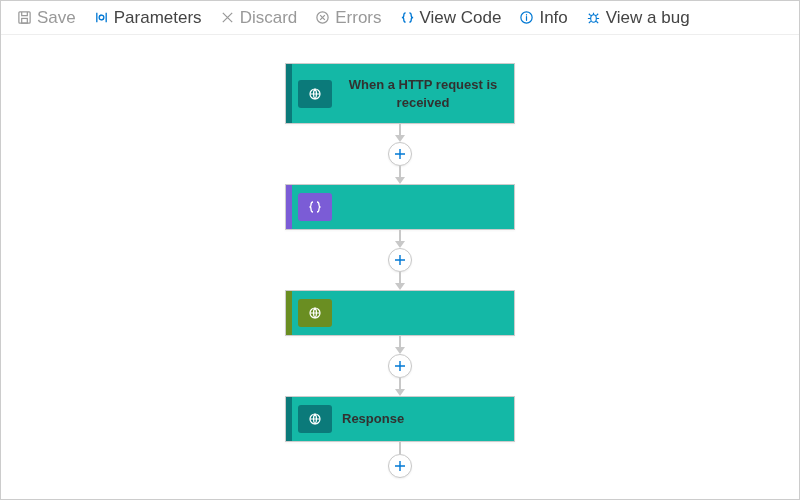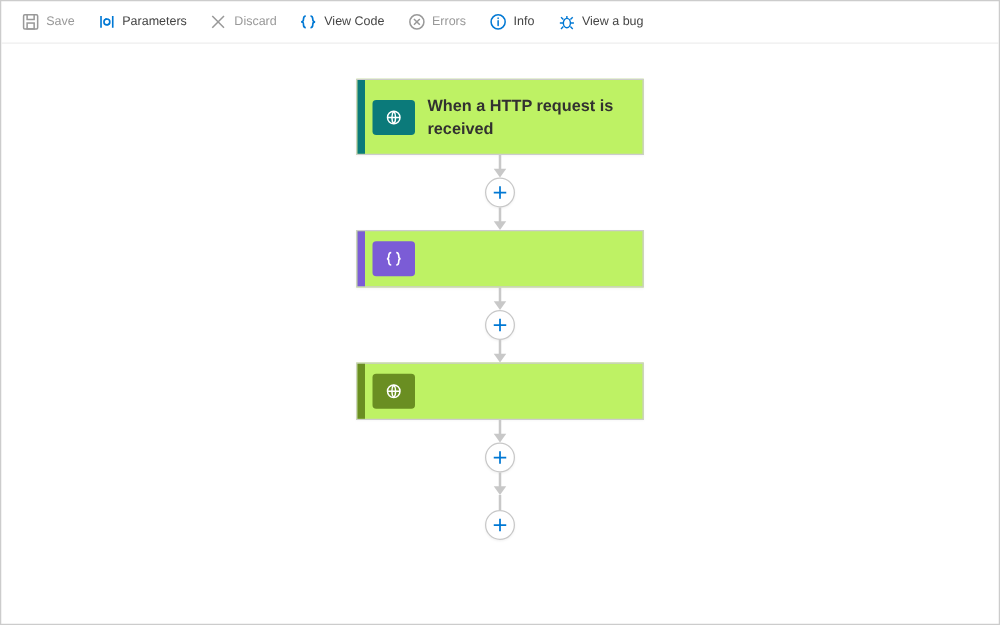--- a/index.html
+++ b/index.html
@@ -21,44 +21,45 @@
       border-bottom: 1px solid #eee;
       height: 34px;
     }
     .tb-btn {
       display: inline-flex;
       align-items: center;
       gap: 5px;
       padding: 4px 8px;
       color: #444;
       cursor: pointer;
-      font-size: 10px;
+      font-size: 17px;
       border-radius: 2px;
     }
     .tb-btn.disabled { color: #999; cursor: default; }
     .tb-icon { width: 15px; height: 15px; flex-shrink: 0; display: inline-flex; align-items: center; justify-content: center; }
     .tb-icon svg { width: 15px; height: 15px; }
     .accent .tb-icon svg { stroke: #0078d4; fill: none; }
     .canvas {
       flex: 1;
       overflow: auto;
       padding-top: 28px;
       display: flex;
       flex-direction: column;
       align-items: center;
     }
     .node {
       width: 230px;
       min-height: 44px;
       border: 1px solid #ccc;
-      background: #bef264;
+      background: #14b8a6;
       display: flex;
       align-items: stretch;
       box-shadow: 0 1px 2px rgba(0,0,0,.04);
       cursor: pointer;
+      text-align: center;
     }
     .node-accent {
       width: 6px;
       flex-shrink: 0;
     }
     .node-icon {
       width: 34px;
       display: flex;
       align-items: center;
       justify-content: center;
@@ -133,36 +134,36 @@
     <span>Parameters</span>
   </div>
   <div class="tb-btn disabled">
     <span class="tb-icon">
       <svg viewBox="0 0 16 16" fill="none" stroke="#999" stroke-width="1.3">
           <path d="M3 3l10 10M13 3L3 13"></path>
         </svg>
     </span>
     <span>Discard</span>
   </div>
-  <div class="tb-btn accent">
-    <span class="tb-icon">
-      <svg viewBox="0 0 16 16" fill="none" stroke="#0078d4" stroke-width="1.4">
-          <path d="M6 3c-2 0-2 2-2 3s0 2-2 2c2 0 2 1 2 2s0 3 2 3M10 3c2 0 2 2 2 3s0 2 2 2c-2 0-2 1-2 2s0 3-2 3"></path>
-        </svg>
-    </span>
-    <span>View Code</span>
-  </div>
   <div class="tb-btn disabled">
     <span class="tb-icon">
       <svg viewBox="0 0 16 16" fill="none" stroke="#999" stroke-width="1.3">
           <circle cx="8" cy="8" r="6"></circle>
           <path d="M5.5 5.5l5 5M10.5 5.5l-5 5"></path>
         </svg>
     </span>
     <span>Errors</span>
+  </div>
+  <div class="tb-btn accent">
+    <span class="tb-icon">
+      <svg viewBox="0 0 16 16" fill="none" stroke="#0078d4" stroke-width="1.4">
+          <path d="M6 3c-2 0-2 2-2 3s0 2-2 2c2 0 2 1 2 2s0 3 2 3M10 3c2 0 2 2 2 3s0 2 2 2c-2 0-2 1-2 2s0 3-2 3"></path>
+        </svg>
+    </span>
+    <span>View Code</span>
   </div>
   <div class="tb-btn accent">
     <span class="tb-icon">
       <svg viewBox="0 0 16 16" fill="none" stroke="#0078d4" stroke-width="1.3">
           <circle cx="8" cy="8" r="6"></circle>
           <path d="M8 7v4M8 4.8v.4" stroke-linecap="round"></path>
         </svg>
     </span>
     <span>Info</span>
   </div>
@@ -238,20 +239,30 @@
     <div class="arrow-down"></div>
     <div class="add-btn">
       <svg viewBox="0 0 12 12" stroke="#0078d4" stroke-width="1.4">
           <path d="M6 1v10M1 6h10"></path>
         </svg>
     </div>
     <div class="line short"></div>
     <div class="arrow-down"></div>
   </div>
 
+  <div class="node">
+    <div class="node-accent" style="background:#0b7a7a"></div>
+    <div class="node-icon" style="background:#0b7a7a">
+      <svg viewBox="0 0 16 16" fill="none" stroke="#fff" stroke-width="1.2">
+          <circle cx="8" cy="8" r="5"></circle>
+          <path d="M3 8h10M8 3c2 2 2 8 0 10M8 3c-2 2-2 8 0 10"></path>
+        </svg>
+    </div>
+    <div class="node-label">Response</div>
+  </div>
 
   <div class="connector">
     <div class="line short"></div>
     <div class="add-btn">
       <svg viewBox="0 0 12 12" stroke="#0078d4" stroke-width="1.4">
           <path d="M6 1v10M1 6h10"></path>
         </svg>
     </div>
   </div>
 

